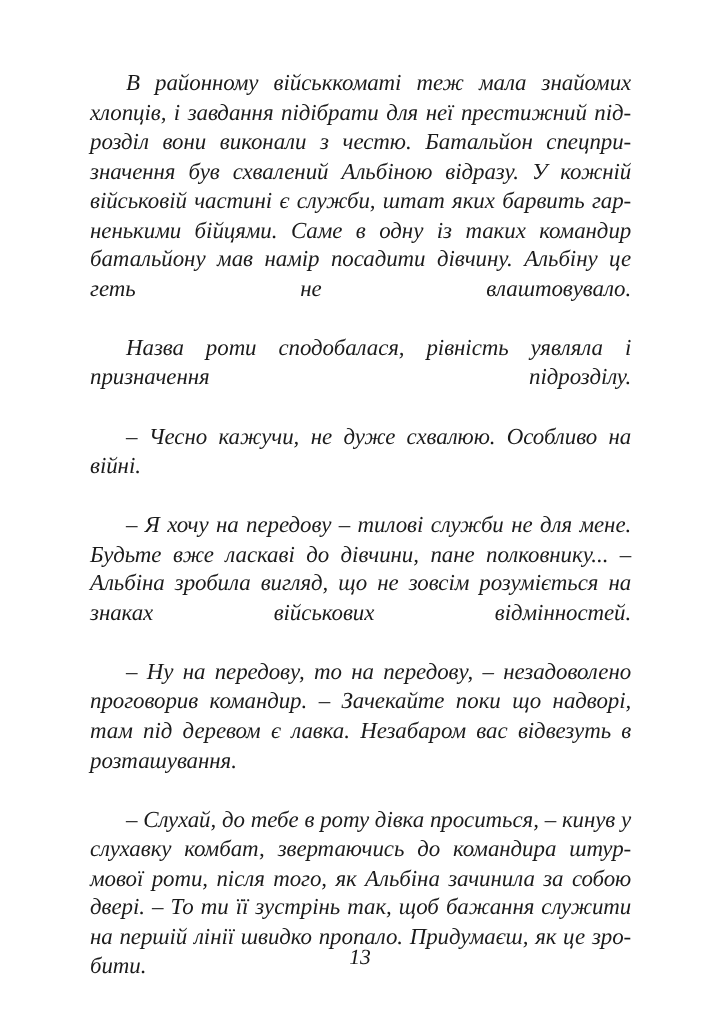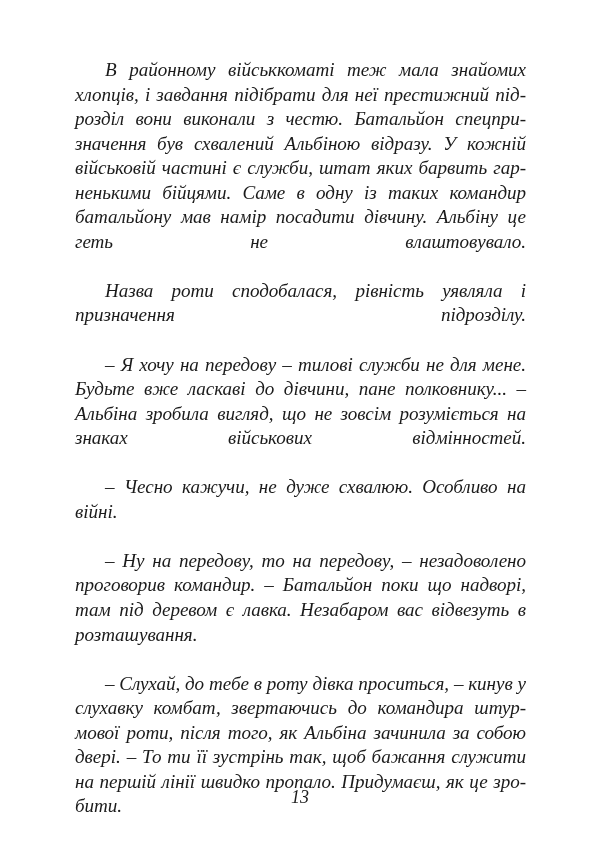--- a/index.html
+++ b/index.html
@@ -67,22 +67,22 @@
   }
 </style>
 </head>
 <body>
 
 <div class="page">
 
   <div class="text-block">
     <p class="para">В районному військкоматі теж мала знайомих хлопців, і завдання підібрати для неї престижний під­розділ вони виконали з честю. Батальйон спецпри­значення був схвалений Альбіною відразу. У кожній військовій частині є служби,  штат яких барвить гар­ненькими бійцями. Саме в одну із таких командир батальйону мав намір посадити дівчину. Альбіну це геть не влаштовувало.</p>
     <p class="para">Назва роти сподобалася, рівність уявляла і призначення підрозділу.</p>
+    <p class="para">– Чесно кажучи, не дуже схвалюю. Особливо на війні.</p>
     <p class="para">– Я хочу на передову – тилові служби не для мене. Будьте вже ласкаві до дівчини, пане полковнику... – Альбіна зробила вигляд, що не зовсім розуміється на знаках військових відмінностей.</p>
-    <p class="para">– Чесно кажучи, не дуже схвалюю. Особливо на війні.</p>
-    <p class="para">– Ну на передову, то на передову, – незадоволено проговорив командир. – Батальйон поки що надворі, там під деревом є лавка. Незабаром вас відвезуть в розташування.</p>
+    <p class="para">– Ну на передову, то на передову, – незадоволено проговорив командир. – Зачекайте поки що надворі, там під деревом є лавка. Незабаром вас відвезуть в розташування.</p>
     <p class="para">– Слухай, до тебе в роту дівка проситься, – кинув у слухавку комбат, звертаючись до командира штур­мової роти, після того, як Альбіна зачинила за собою двері. – То ти її зустрінь так, щоб бажання служити на першій лінії швидко пропало. Придумаєш, як це зро­бити.</p>
 
   </div>
 
   <div class="page-number">13</div>
 
 </div>
 
 </body></html>

